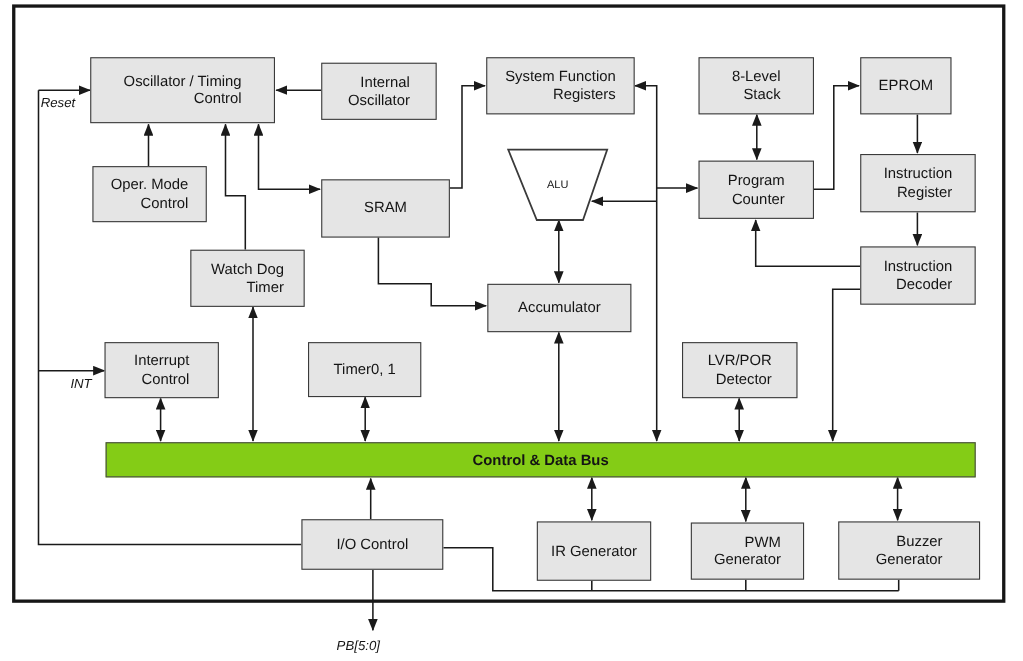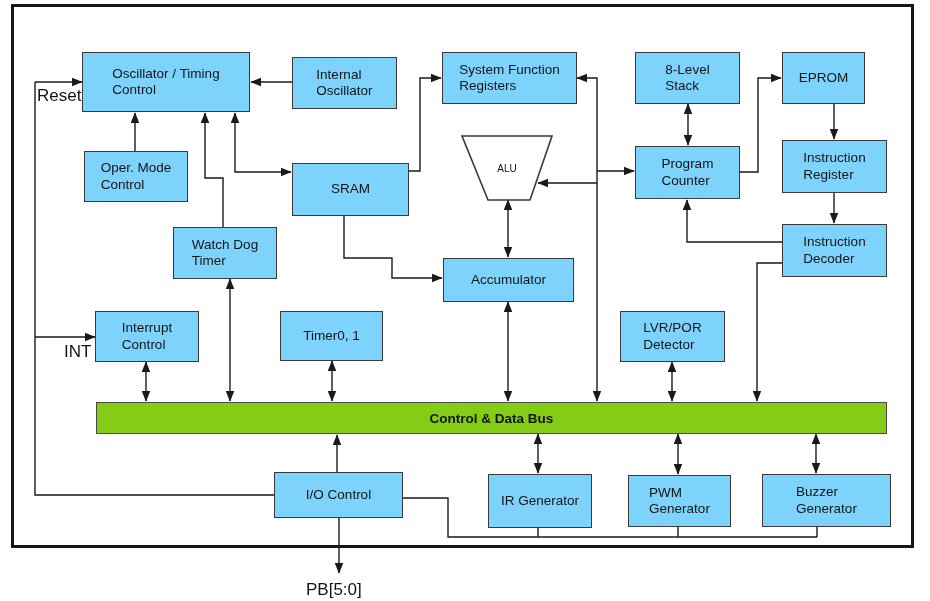--- a/index.html
+++ b/index.html
@@ -9,36 +9,36 @@
     color:#141414;overflow:hidden;
   }
   .frame{
     position:absolute;left:11px;top:4px;width:903px;height:544px;
     border:3px solid #161616;box-sizing:border-box;background:transparent;
   }
   svg.wires{position:absolute;left:0;top:0;width:930px;height:601px;}
   .ln{fill:none;stroke:#1a1a1a;stroke-width:1.4;}
   .shape{fill:#ffffff;stroke:#3a3a3a;stroke-width:1.6;}
   .box{
-    position:absolute;background:#7dd3fc;border:1.5px solid #3a3a3a;
+    position:absolute;background:#e5e5e5;border:1.5px solid #3a3a3a;
     box-sizing:border-box;display:flex;align-items:center;justify-content:center;
-    text-align:left;font-size:13.5px;line-height:1.22;white-space:pre-line;
+    text-align:right;font-size:13.5px;line-height:1.22;white-space:pre-line;
   }
   .shape-label{
     position:absolute;display:flex;align-items:center;justify-content:center;
     font-size:10px;background:transparent;
   }
   .bus{
     position:absolute;left:96px;top:402px;width:791px;height:32px;
     background:#b4b4b4;border:1px solid #4a4a4a;box-sizing:border-box;
     display:flex;align-items:center;justify-content:center;
   }
   .bus span{font-weight:bold;font-size:13.5px;}
   .pin{
-    position:absolute;font-size:17px;background:transparent;white-space:nowrap;
+    position:absolute;font-size:12px;background:transparent;white-space:nowrap;font-style:italic;
   }
 </style>
 </head>
 <body>
 
 <div class="canvas">
 
   <div class="frame"></div>
 
   <svg class="wires" viewBox="0 0 930 601">

